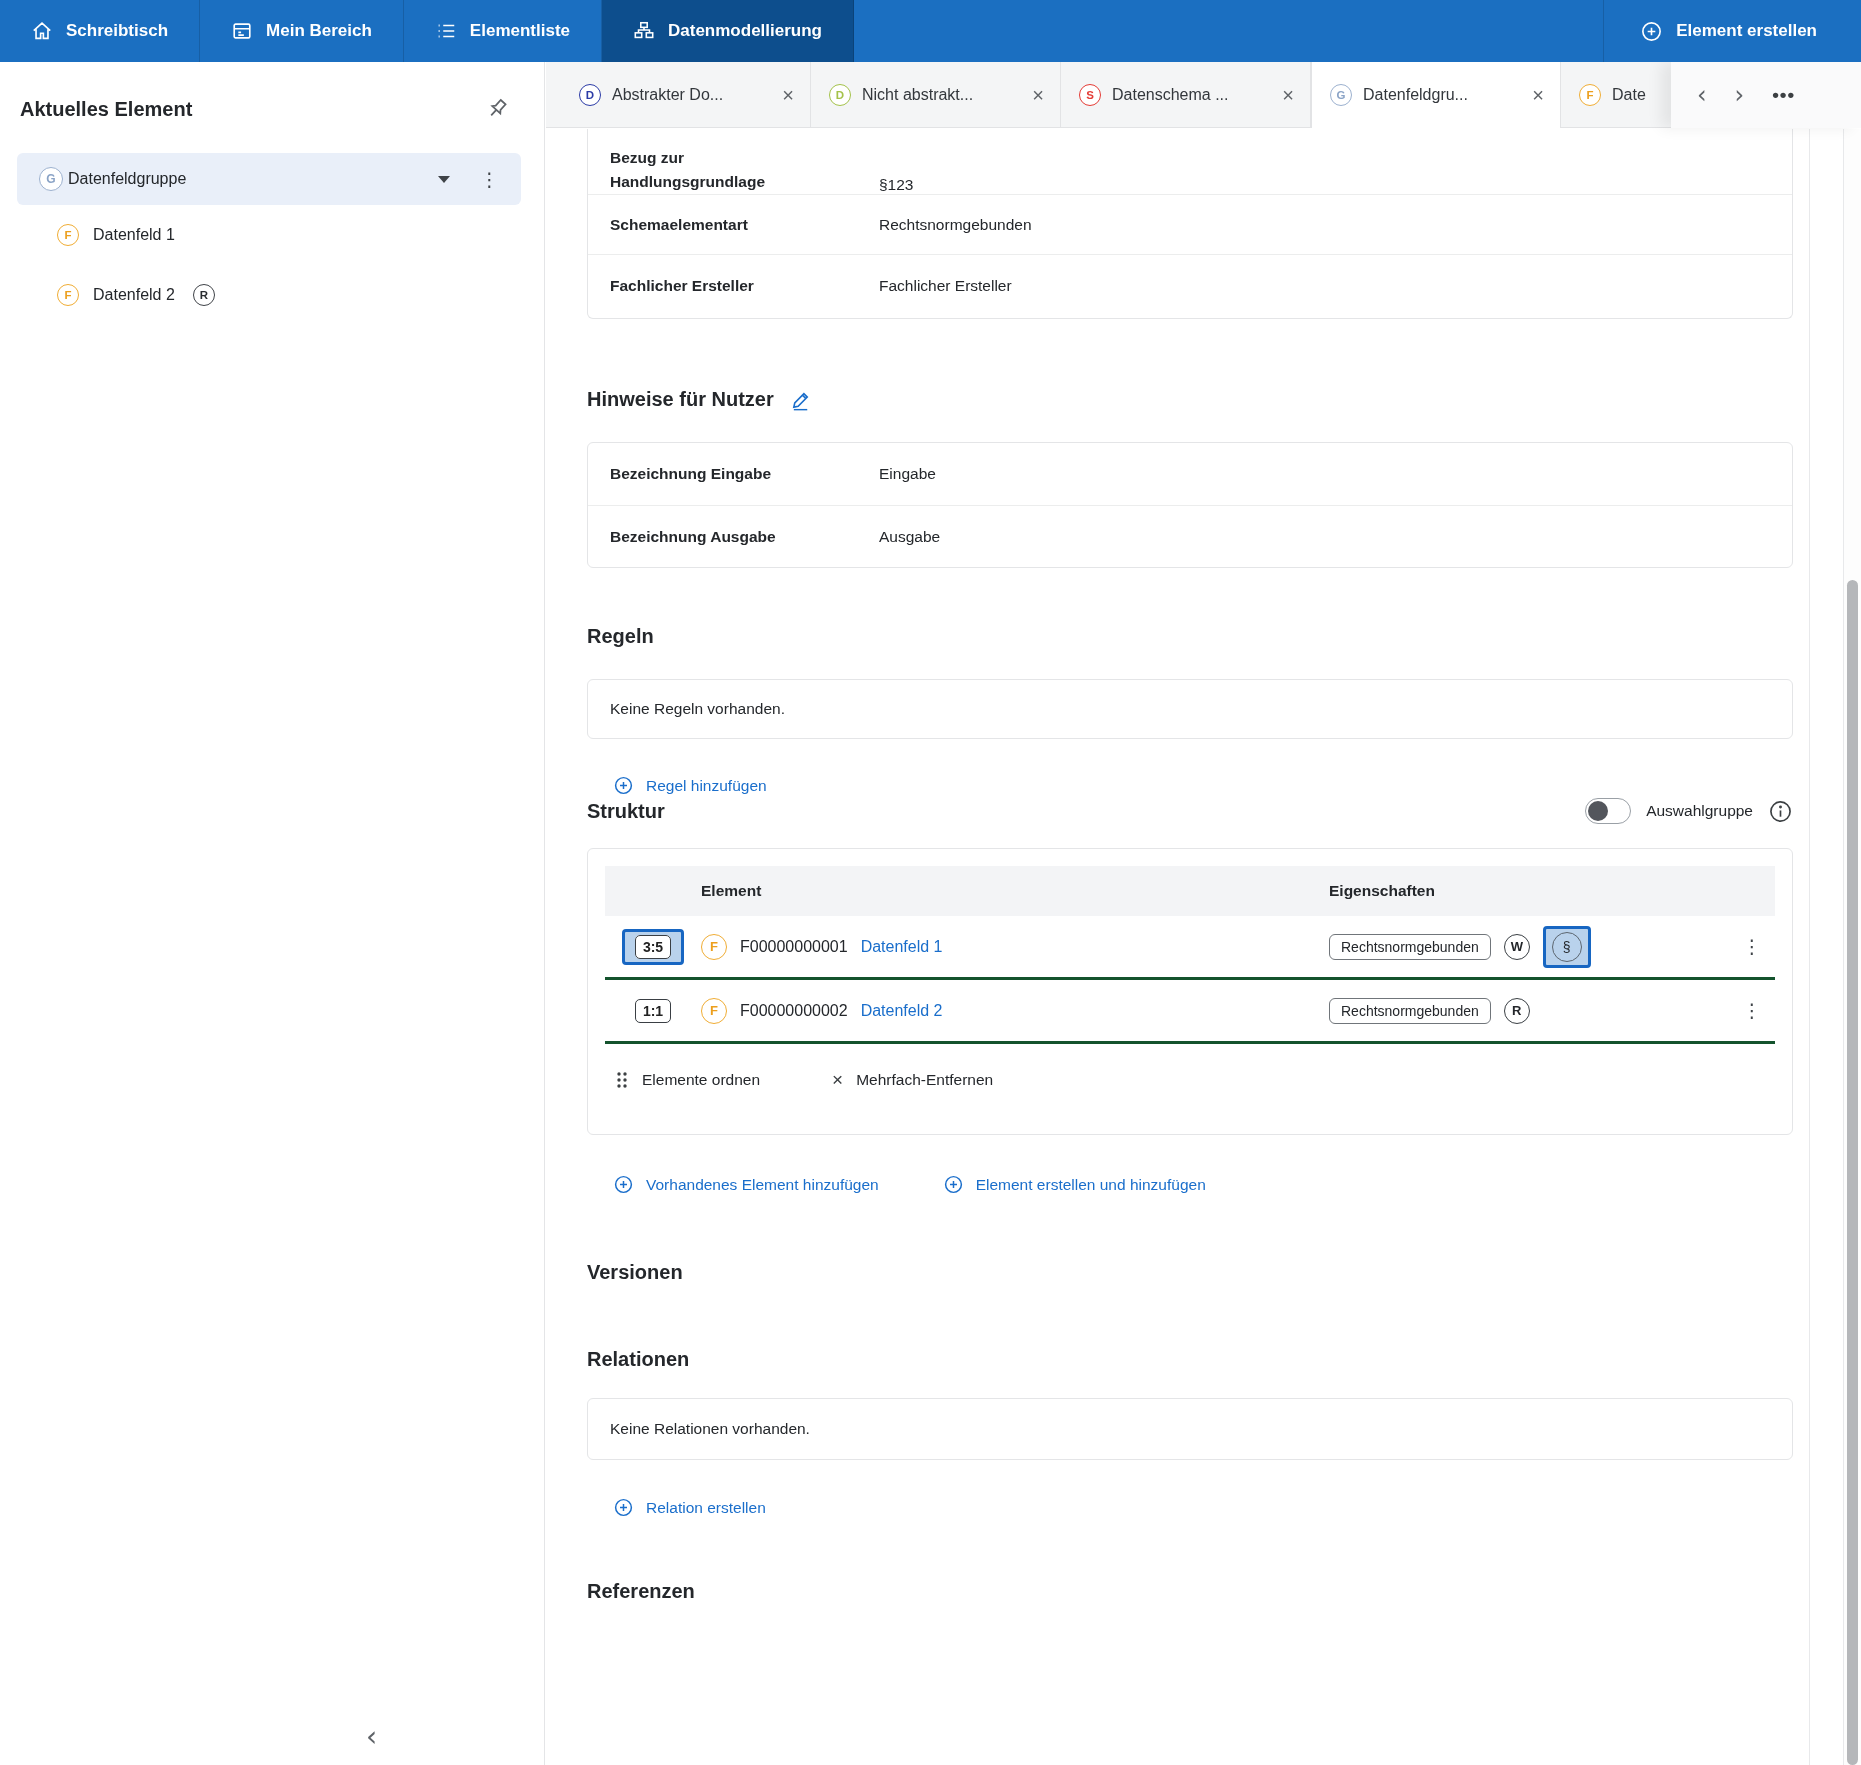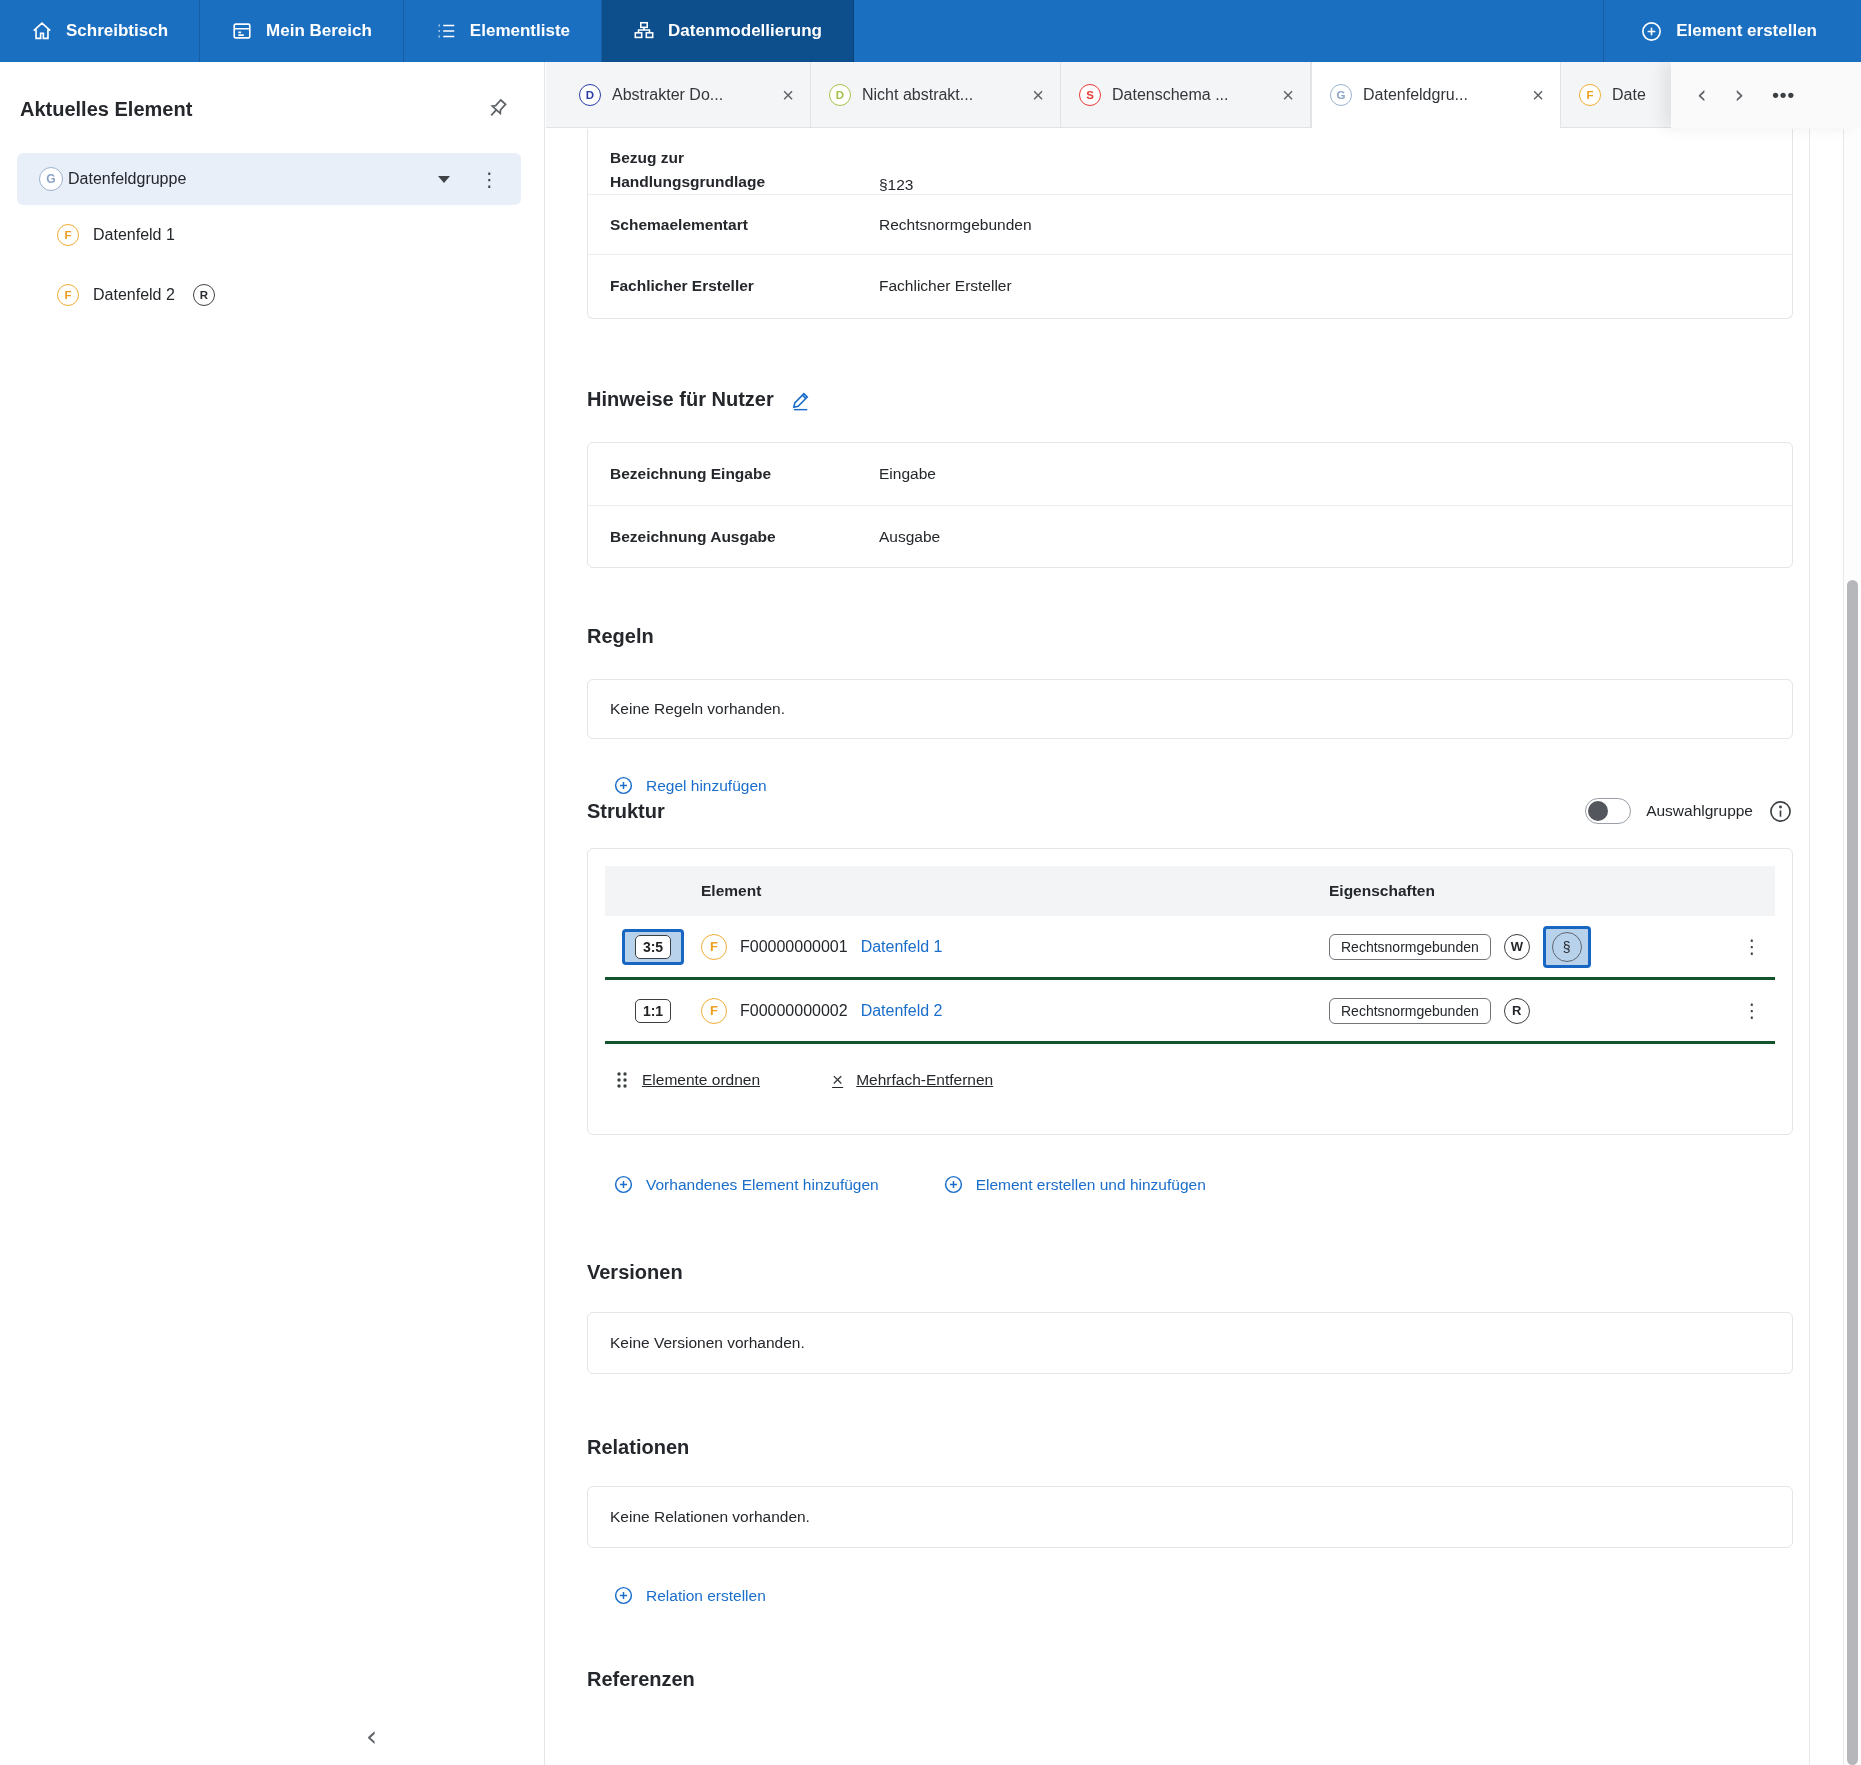--- a/index.html
+++ b/index.html
@@ -106,21 +106,21 @@
   .hl-box-sm { background:#b9d2ec; border:3px solid #1766c2; border-radius:4px; padding:3px 6px;
     display:flex; align-items:center; justify-content:center; }
   .id-link { color:#1a6ecb; cursor:pointer; }
   .chip { border:1.4px solid #70757a; border-radius:6px; background:#fff; padding:4px 11px;
     font-size:14px; white-space:nowrap; }
   .circle-badge { width:26px; height:26px; border-radius:50%; border:1.6px solid #3a3f44;
     display:flex; align-items:center; justify-content:center; font-size:13px; font-weight:600;
     background:transparent; color:#24272b; flex:0 0 auto; }
   .para-badge { border-color:#5c6670; font-weight:400; font-size:14px; }
   .cell-kebab { display:flex; justify-content:center; }
-  .struct-foot { display:flex; align-items:center; gap:72px; padding:26px 0 2px 10px; font-size:15.5px;text-decoration:underline; }
+  .struct-foot { display:flex; align-items:center; gap:72px; padding:26px 0 2px 10px; font-size:15.5px; }
   .foot-action { display:flex; align-items:center; gap:13px; cursor:pointer; }
   .x-glyph { font-size:19px; color:#3c4043; line-height:1; }
   .links-row { display:flex; align-items:center; gap:64px; }
 
   
   .scrollbar { position:absolute; top:67px; right:0; width:18px; bottom:0;
     background:#fdfdfd; border-left:1px solid #e8e9eb; }
   .scroll-thumb { position:absolute; left:3px; width:11px; top:451px; bottom:0;
     border-radius:6px; background:#b5b7ba; cursor:pointer; }
 </style>
@@ -401,23 +401,20 @@
                 <path d="M12 8v8M8 12h8"></path>
               </svg>
           </span>
           <span>Element erstellen und hinzufügen</span>
         </div>
       </div>
 
       <h2 class="sec" style="margin-top:63px;">
         <span>Versionen</span>
       </h2>
-      <div class="card empty-card" style="margin-top:26px; height:62px;">
-        <span>Keine Versionen vorhanden.</span>
-      </div>
 
       <h2 class="sec" style="margin-top:59px;">
         <span>Relationen</span>
       </h2>
       <div class="card empty-card" style="margin-top:25px; height:62px;">
         <span>Keine Relationen vorhanden.</span>
       </div>
       <div class="add-link" style="margin-top:37px;">
         <span>
           <svg width="21" height="21" viewBox="0 0 24 24" fill="none" stroke="#1a6ecb" stroke-width="1.7">

